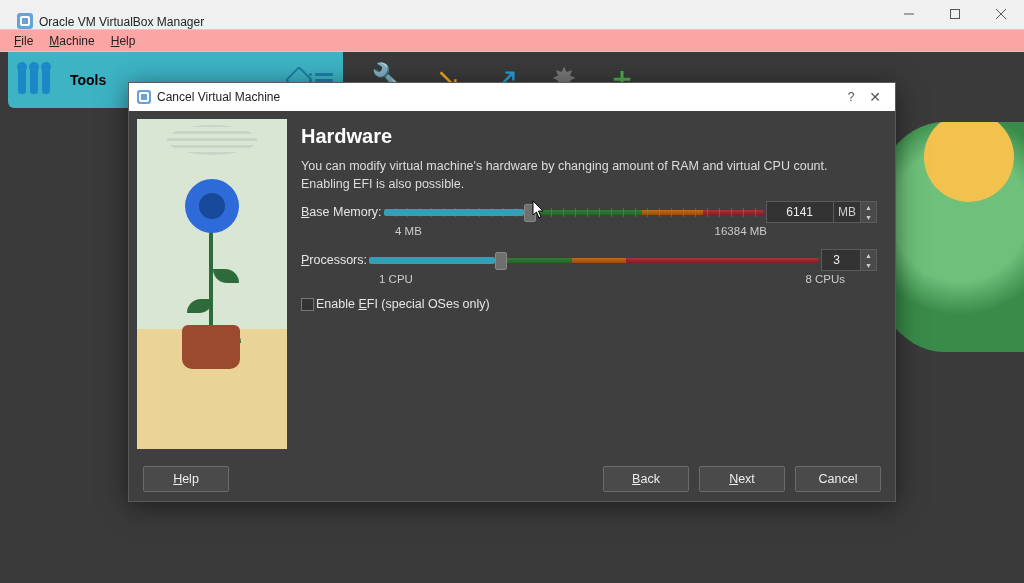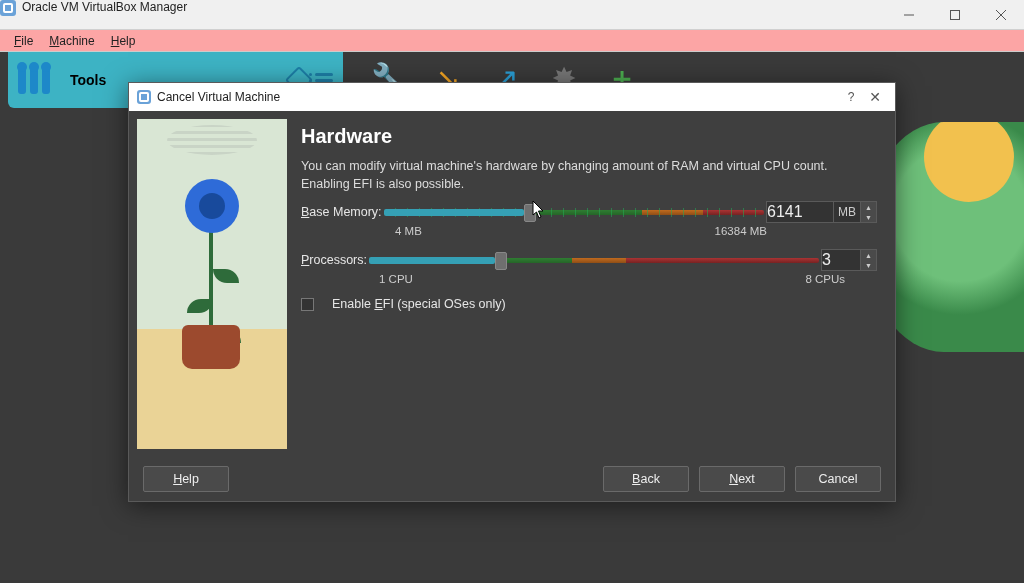--- a/index.html
+++ b/index.html
@@ -1,19 +1,19 @@
 <!DOCTYPE html>
 <html><head>
 <meta charset="utf-8">
 <style>
   * { box-sizing: border-box; margin: 0; padding: 0; font-family: "Segoe UI", Tahoma, sans-serif; }
   body { width: 1024px; height: 583px; background: #2d2d2d; overflow: hidden; position: relative; }
 
   
-  .win-titlebar { height: 30px; background: #f0f0f0; display: flex; align-items: flex-start; padding-left: 0; border-bottom: 1px solid #d0d0d0; }
+  .win-titlebar { height: 30px; background: #f0f0f0; display: flex; align-items: flex-end; padding-left: 17px; border-bottom: 1px solid #d0d0d0; }
   .win-titlebar .logo { width: 16px; height: 16px; background: #6aa2d8; border-radius: 3px; display: inline-block; margin-right: 6px; position: relative; }
   .win-titlebar .logo::after{content:"";position:absolute;inset:3px;border:2px solid #fff;border-radius:2px;}
   .win-titlebar .title { font-size: 12px; color: #222; flex: 1; }
   .win-ctrl { display: flex; }
   .win-btn { width: 46px; height: 30px; display: flex; align-items: center; justify-content: center; color: #555; font-size: 14px; }
   .win-btn svg { width: 10px; height: 10px; stroke: #555; stroke-width: 1; fill: none; }
 
   .menubar { height: 22px; background: #fca5a5; display: flex; align-items: center; padding-left: 6px; font-size: 12px; color: #222; border-bottom: 1px solid #ccc; }
   .menubar span { padding: 2px 8px; cursor: default; }
   .menubar span u { text-decoration: underline; }
@@ -67,27 +67,27 @@
   .row label{font-size:12.5px;white-space:nowrap;}
   .slider-wrap{flex:1;position:relative;height:20px;}
   .track{position:absolute;top:8px;left:0;right:0;height:5px;border-radius:2px;overflow:hidden;display:flex;}
   .seg-green{background:linear-gradient(#2f7d32,#256528);} 
   .seg-orange{background:linear-gradient(#c06a1e,#8f4e16);}
   .seg-red{background:linear-gradient(#a33,#722);}
   .used{position:absolute;top:7px;left:0;height:7px;background:#35a0b5;border-radius:2px;}
   .ticks{position:absolute;top:6px;left:0;right:0;height:9px;background:repeating-linear-gradient(90deg,transparent 0 11px,#2a5 11px 12px);opacity:.55;pointer-events:none;}
   .thumb{position:absolute;top:2px;width:12px;height:18px;background:#6f6f6f;border:1px solid #888;border-radius:2px;}
   .spin{display:flex;align-items:stretch;}
-  .spin input{width:68px;height:22px;background:#333;border:1px solid #5a5a5a;color:#eee;font-size:16px;text-align:left;padding-right:4px;}
+  .spin input{width:68px;height:22px;background:#333;border:1px solid #5a5a5a;color:#eee;font-size:12px;text-align:right;padding-right:20px;}
   .spin .unit{background:#333;border:1px solid #5a5a5a;border-left:none;color:#ccc;font-size:12px;display:flex;align-items:center;padding:0 4px;}
   .stepper{width:16px;display:flex;flex-direction:column;border:1px solid #5a5a5a;border-left:none;background:#4a4a4a;}
   .stepper i{flex:1;display:flex;align-items:center;justify-content:center;font-size:7px;color:#ccc;font-style:normal;}
   .range-lbls{display:flex;justify-content:space-between;font-size:11.5px;color:#ccc;padding-left:94px;padding-right:110px;margin-bottom:12px;}
   .range-lbls.proc{padding-left:78px;padding-right:32px;}
-  .chk{display:flex;align-items:center;gap:18px;font-size:12.5px;margin-top:6px;margin-left:0;}
+  .chk{display:flex;align-items:center;gap:2px;font-size:12.5px;margin-top:6px;margin-left:0;}
   .chk .box{width:13px;height:13px;border:1px solid #777;background:#333;}
 
   .dlg-footer{height:44px;display:flex;align-items:center;padding:0 14px;gap:10px;background:#3f3f3f;}
   .dlg-footer .sp{flex:1;}
   .btn{min-width:86px;height:26px;background:#4a4a4a;border:1px solid #6a6a6a;color:#eee;font-size:12.5px;border-radius:2px;display:flex;align-items:center;justify-content:center;cursor:default;}
   .btn u{text-decoration:underline;}
 
   .cursor{position:absolute;top:200px;left:532px;width:14px;height:20px;pointer-events:none;z-index:50;}
 </style>
 </head>

